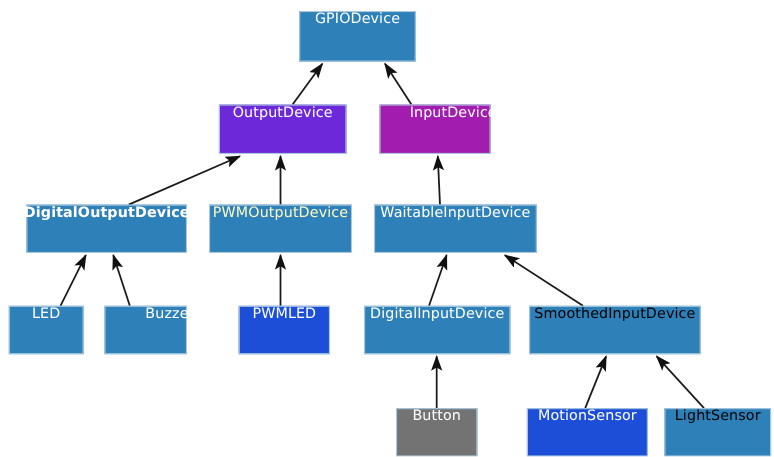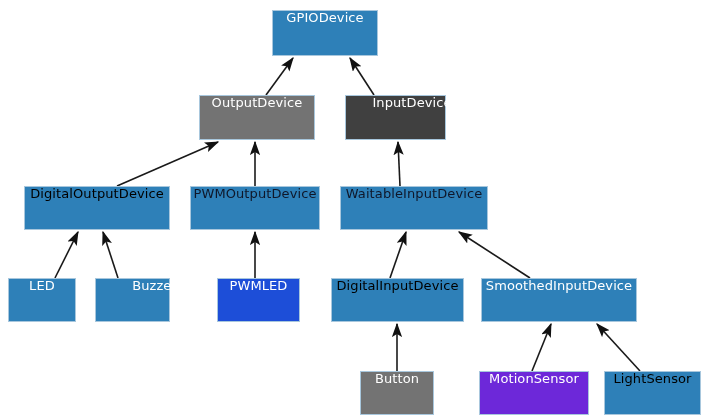--- a/index.html
+++ b/index.html
@@ -72,54 +72,54 @@
         <line x1="397" y1="371" x2="397" y2="324" stroke="#1a1a1a" stroke-width="1.6" marker-end="url(#arrowhead)"></line>
         <line x1="532" y1="371" x2="551" y2="324" stroke="#1a1a1a" stroke-width="1.6" marker-end="url(#arrowhead)"></line>
         <line x1="640" y1="371" x2="597" y2="324" stroke="#1a1a1a" stroke-width="1.6" marker-end="url(#arrowhead)"></line>
       </g>
   </svg>
 
   <div id="nodes">
       <div class="node" style="left: 272px; top: 10px; width: 106px; height: 46px; background: rgb(46, 128, 184); border-color: rgb(168, 199, 221);">
         <span class="node-label" style="color: rgb(255, 255, 255);">GPIODevice</span>
       </div>
-      <div class="node" style="left: 199px; top: 95px; width: 116px; height: 45px; background: #737373; border-color: rgb(168, 199, 221);">
+      <div class="node" style="left: 199px; top: 95px; width: 116px; height: 45px; background: #6d28d9; border-color: rgb(168, 199, 221);">
         <span class="node-label" style="color: rgb(255, 255, 255);">OutputDevice</span>
       </div>
-      <div class="node" style="left: 345px; top: 95px; width: 101px; height: 45px; background: #404040; border-color: rgb(168, 199, 221); padding-left: 33px;">
+      <div class="node" style="left: 345px; top: 95px; width: 101px; height: 45px; background: #a21caf; border-color: rgb(168, 199, 221); padding-left: 33px;">
         <span class="node-label" style="color: rgb(255, 255, 255);">InputDevice</span>
       </div>
       <div class="node" style="left: 24px; top: 186px; width: 146px; height: 44px; background: rgb(46, 128, 184); border-color: rgb(168, 199, 221);">
-        <span class="node-label" style="color: #000000;">DigitalOutputDevice</span>
+        <span class="node-label" style="color: #ffffff; font-weight: bold;">DigitalOutputDevice</span>
       </div>
       <div class="node" style="left: 190px; top: 186px; width: 130px; height: 44px; background: rgb(46, 128, 184); border-color: rgb(168, 199, 221);">
-        <span class="node-label" style="color: #0f172a;">PWMOutputDevice</span>
+        <span class="node-label" style="color: #fef9c3;">PWMOutputDevice</span>
       </div>
       <div class="node" style="left: 340px; top: 186px; width: 148px; height: 44px; background: rgb(46, 128, 184); border-color: rgb(168, 199, 221);">
-        <span class="node-label" style="color: #0f172a;">WaitableInputDevice</span>
+        <span class="node-label" style="color: #ffffff;">WaitableInputDevice</span>
       </div>
       <div class="node" style="left: 8px; top: 278px; width: 68px; height: 44px; background: rgb(46, 128, 184); border-color: rgb(168, 199, 221);">
         <span class="node-label" style="color: rgb(255, 255, 255);">LED</span>
       </div>
       <div class="node" style="left: 95px; top: 278px; width: 75px; height: 44px; background: rgb(46, 128, 184); border-color: rgb(168, 199, 221); padding-left: 44px;">
         <span class="node-label" style="color: rgb(255, 255, 255);">Buzzer</span>
       </div>
       <div class="node" style="left: 217px; top: 278px; width: 83px; height: 44px; background: #1d4ed8; border-color: rgb(168, 199, 221);">
         <span class="node-label" style="color: rgb(255, 255, 255);">PWMLED</span>
       </div>
       <div class="node" style="left: 331px; top: 278px; width: 133px; height: 44px; background: rgb(46, 128, 184); border-color: rgb(168, 199, 221);">
-        <span class="node-label" style="color: #000000;">DigitalInputDevice</span>
+        <span class="node-label" style="color: #ffffff;">DigitalInputDevice</span>
       </div>
       <div class="node" style="left: 481px; top: 278px; width: 156px; height: 44px; background: rgb(46, 128, 184); border-color: rgb(168, 199, 221);">
-        <span class="node-label" style="color: #ffffff;">SmoothedInputDevice</span>
+        <span class="node-label" style="color: #000000;">SmoothedInputDevice</span>
       </div>
       <div class="node" style="left: 360px; top: 371px; width: 74px; height: 44px; background: #737373; border-color: rgb(168, 199, 221);">
         <span class="node-label" style="color: rgb(255, 255, 255);">Button</span>
       </div>
-      <div class="node" style="left: 479px; top: 371px; width: 110px; height: 44px; background: #6d28d9; border-color: rgb(168, 199, 221);">
+      <div class="node" style="left: 479px; top: 371px; width: 110px; height: 44px; background: #1d4ed8; border-color: rgb(168, 199, 221);">
         <span class="node-label" style="color: rgb(255, 255, 255);">MotionSensor</span>
       </div>
       <div class="node" style="left: 604px; top: 371px; width: 97px; height: 44px; background: rgb(46, 128, 184); border-color: rgb(168, 199, 221);">
         <span class="node-label" style="color: #000000;">LightSensor</span>
       </div>
     </div>
 
 </div>
 
 </body></html>

